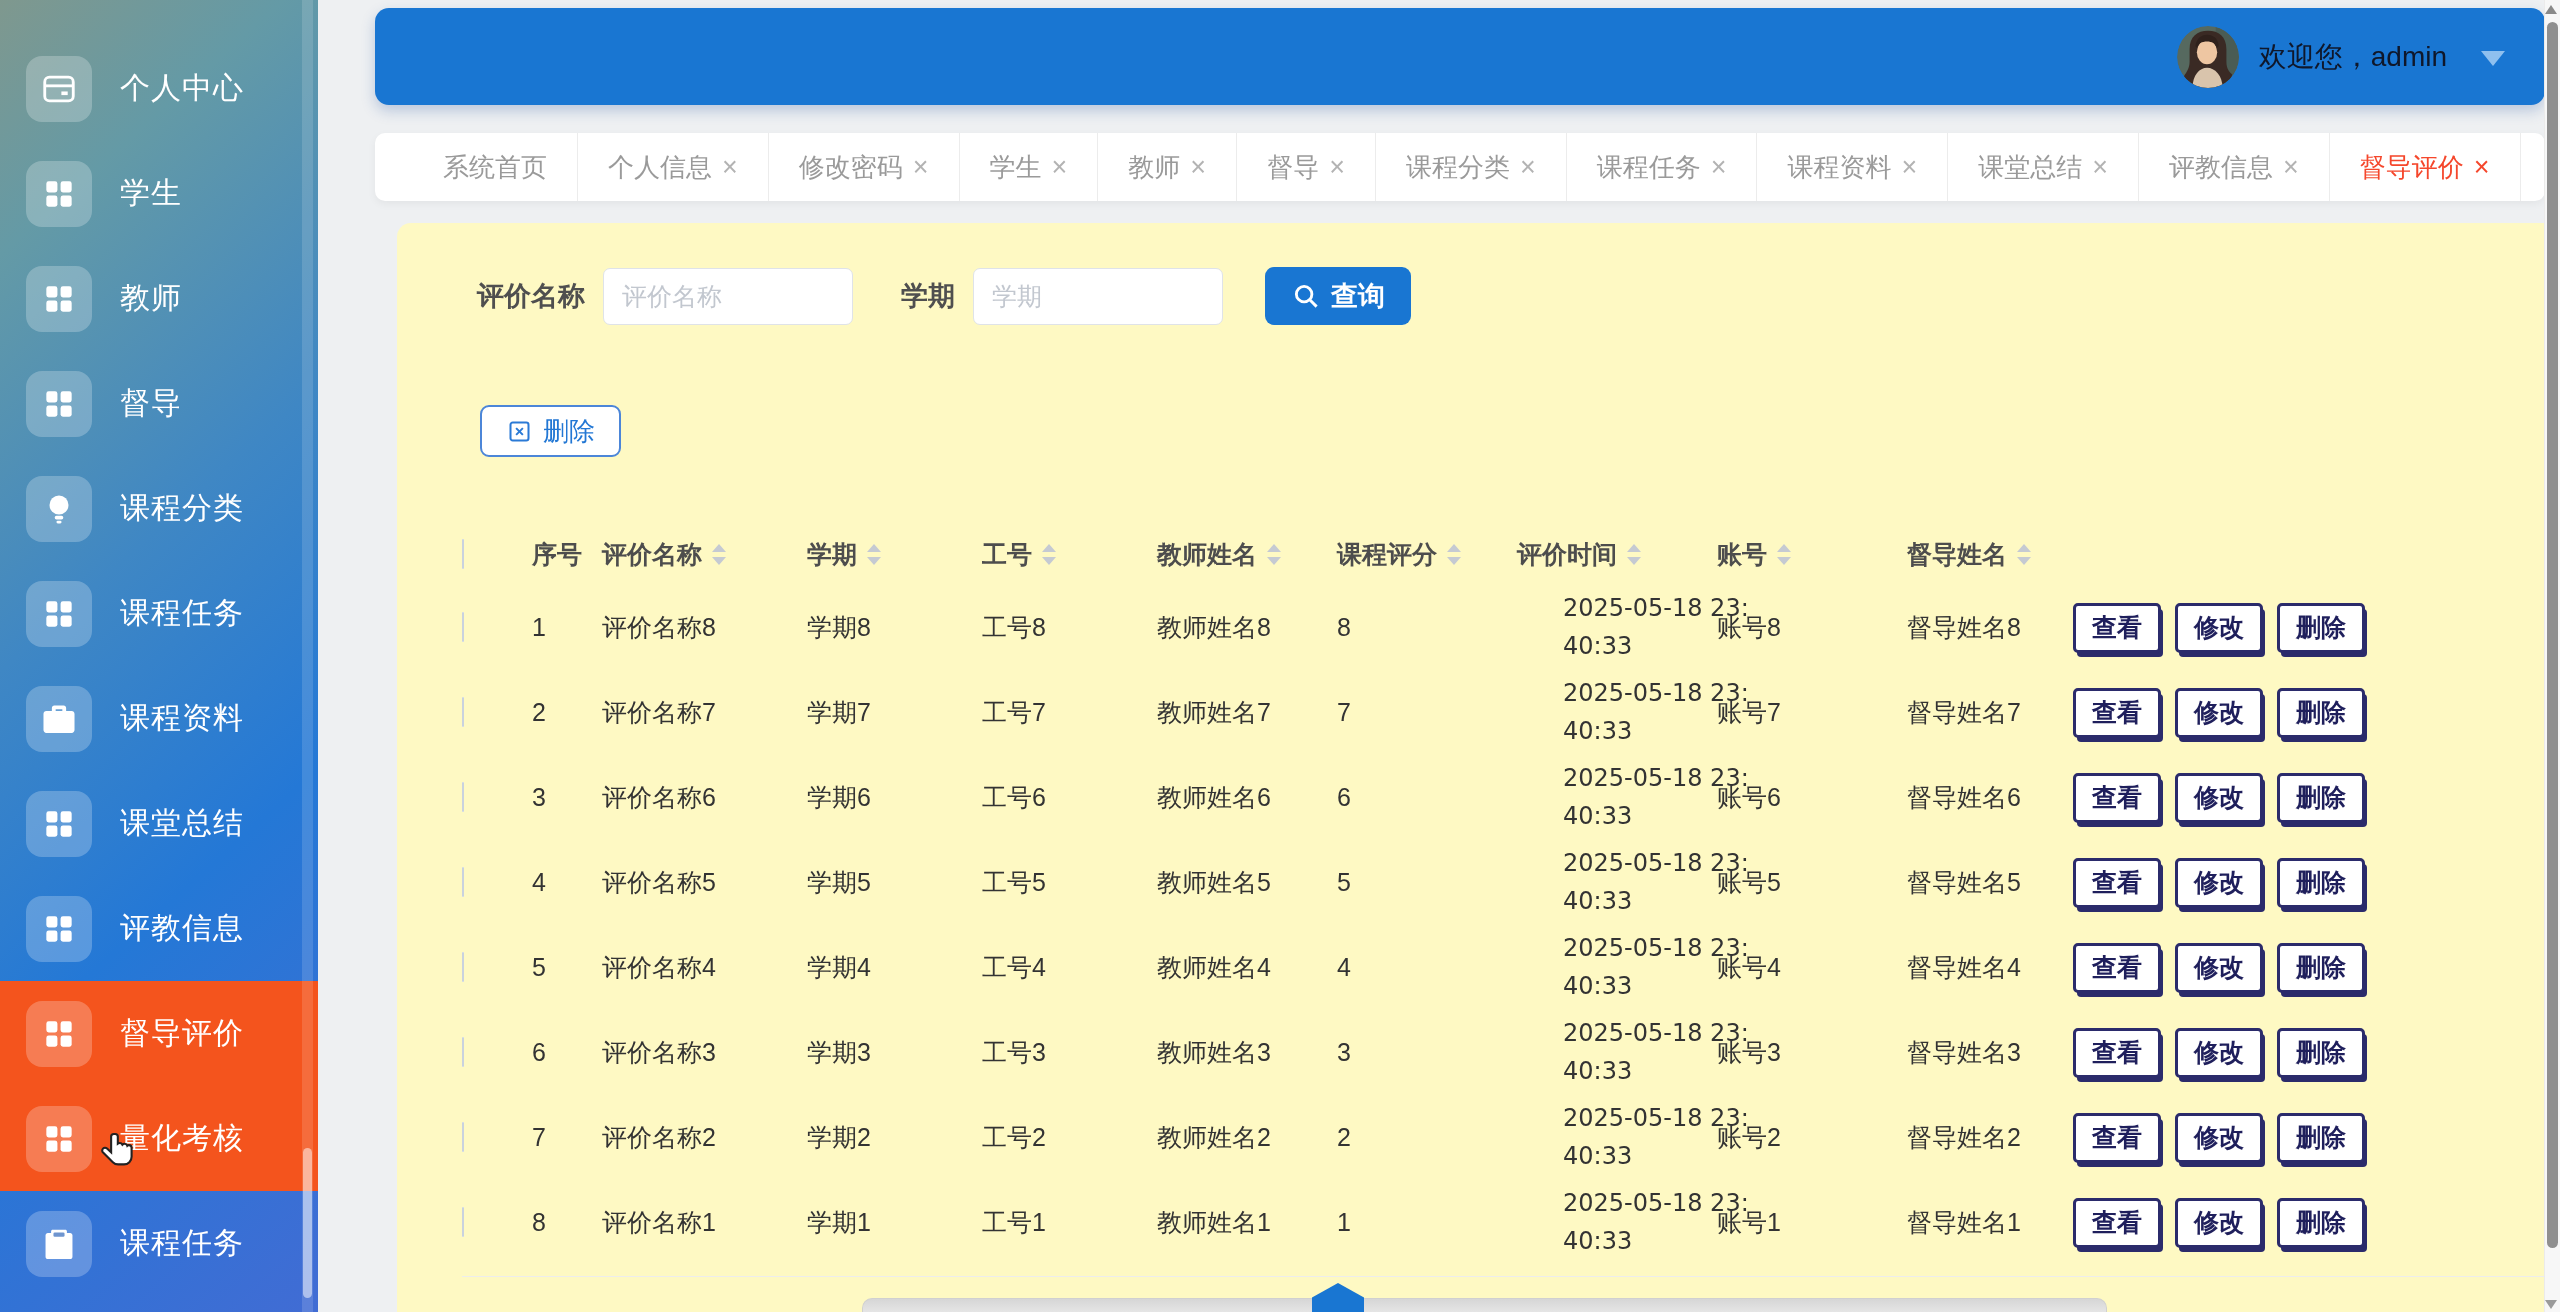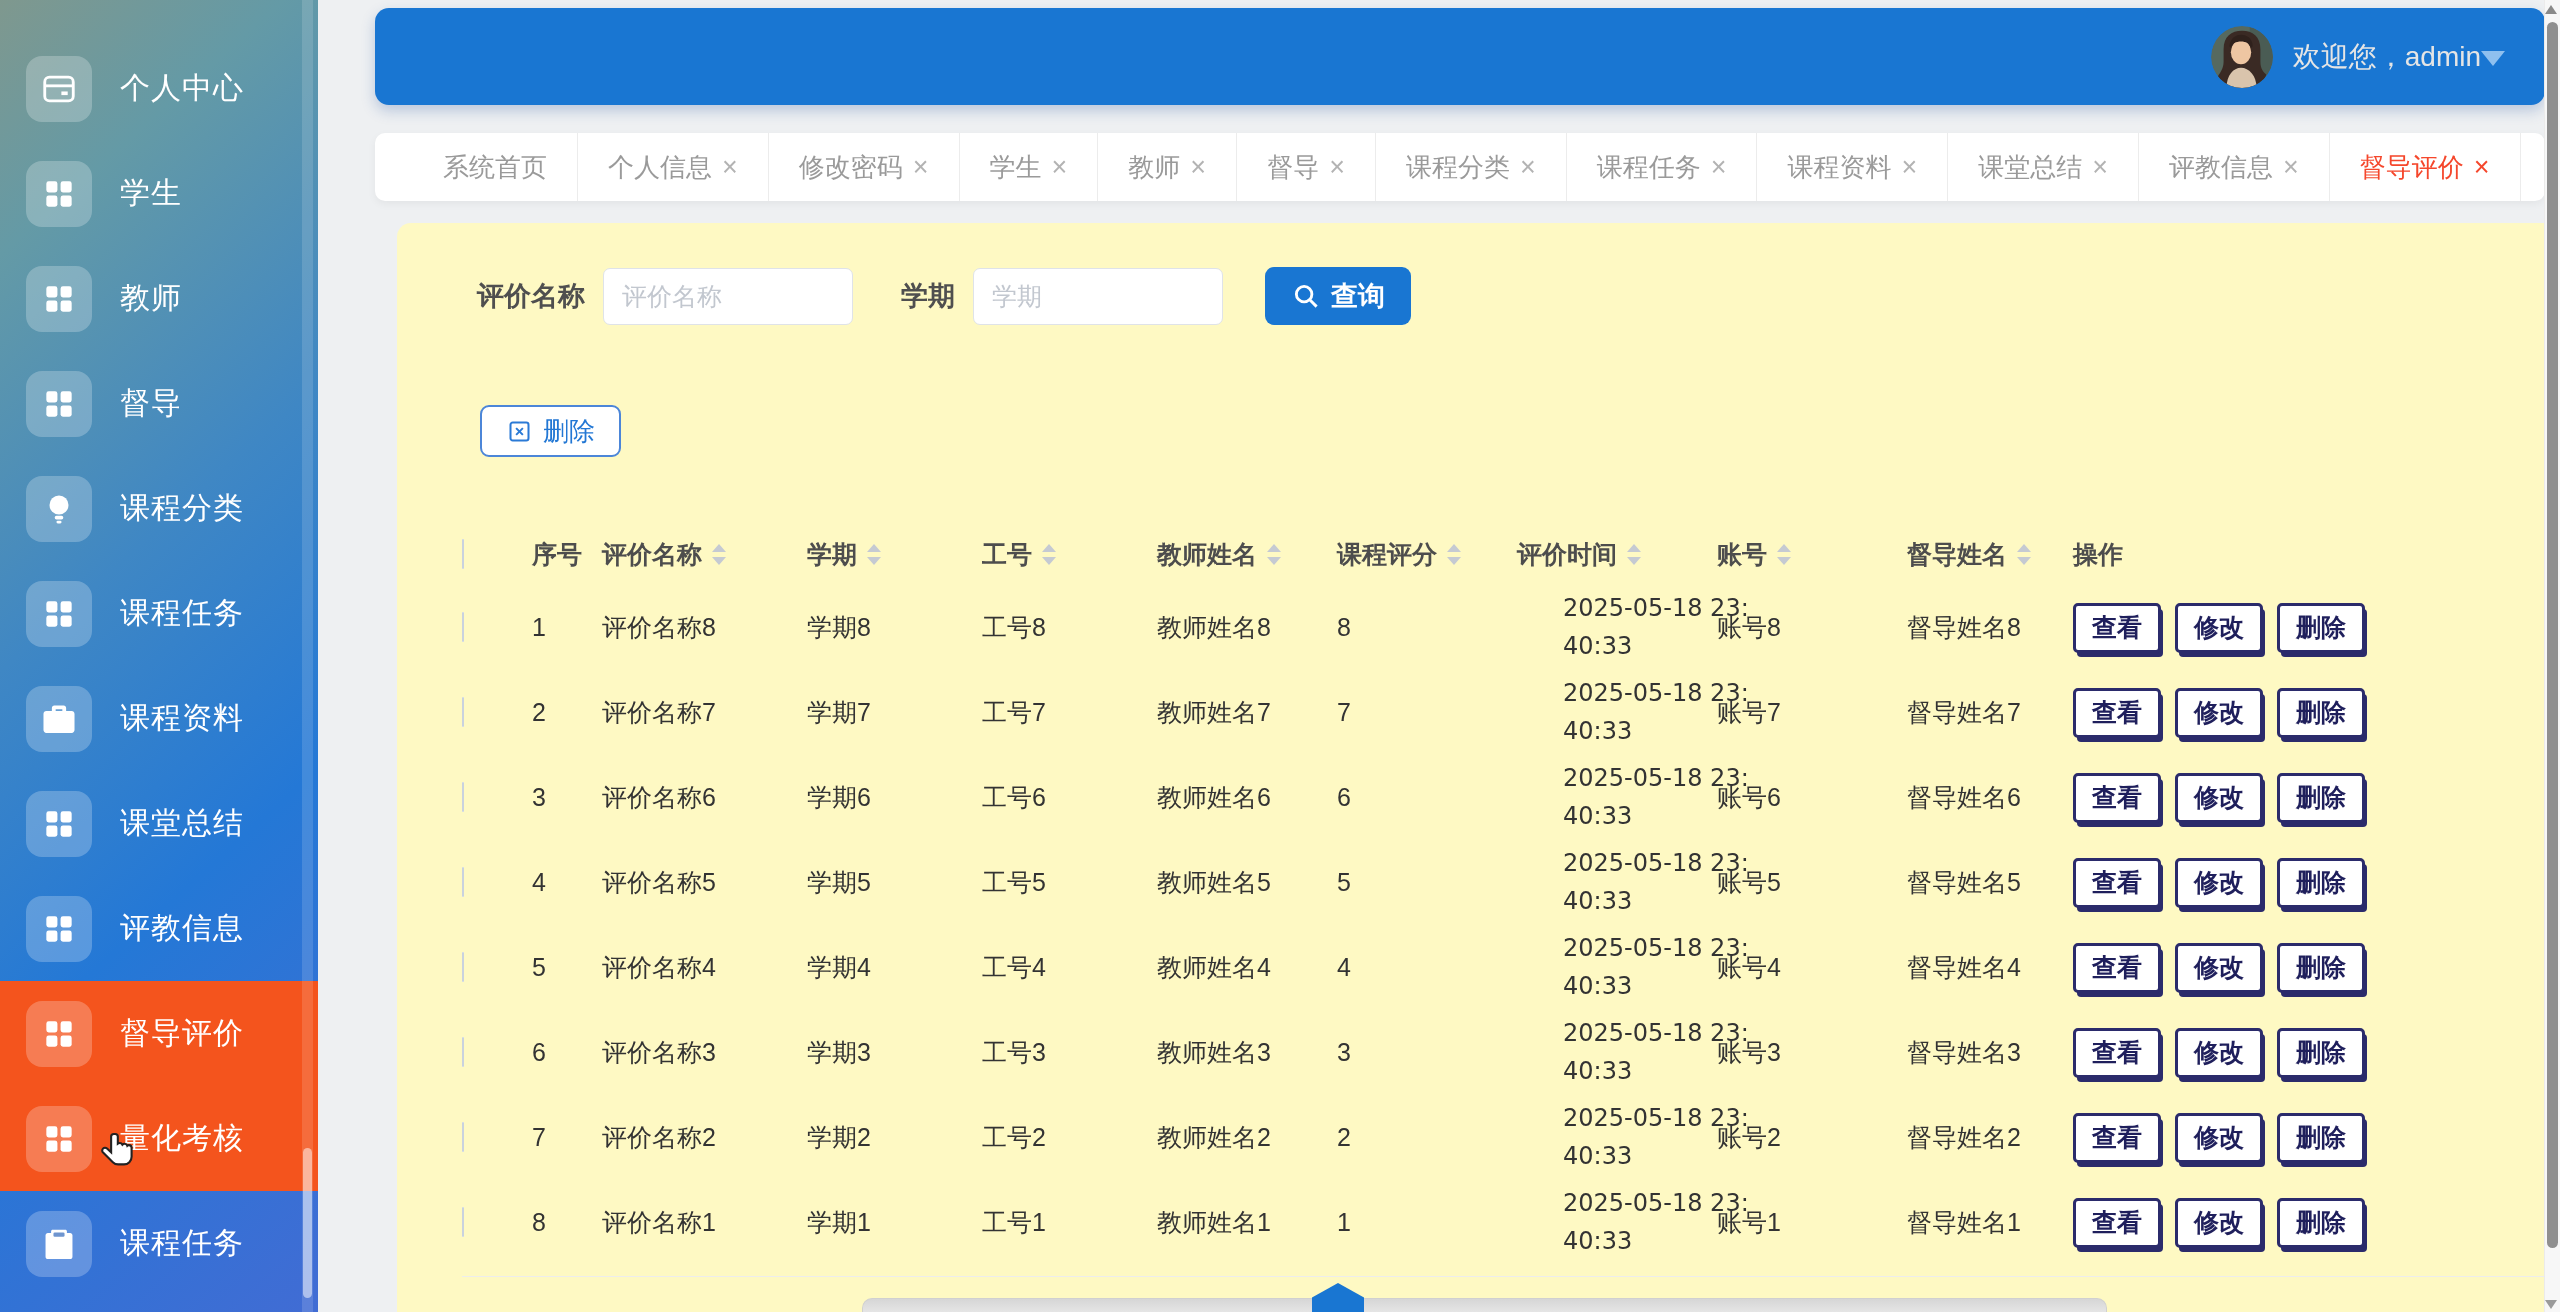--- a/index.html
+++ b/index.html
@@ -21,21 +21,21 @@
   .strack { position:absolute; left:302px; top:0; width:11px; height:1312px; background:rgba(255,255,255,.14); }
   .sthumb { position:absolute; left:303px; top:1148px; width:9px; height:150px; border-radius:5px; background:rgba(255,255,255,.5); }
   .mouse-cursor { position:absolute; left:98px; top:1128px; width:42px; height:46px; z-index:50; }
 
   
   .header-card { position:absolute; left:375px; top:8px; width:2170px; height:97px;
     background:#1976d2; border-radius:14px; box-shadow:0 6px 14px rgba(30,80,160,.25);
     display:flex; align-items:center; justify-content:flex-end; padding-right:40px; }
   .user-box { display:flex; align-items:center; cursor:pointer; }
   .avatar { width:62px; height:62px; border-radius:50%; overflow:hidden; flex:0 0 62px; }
-  .welcome { color:#e5e5e5; font-size:28px; margin:0 0 0 20px; }
+  .welcome { color:#0f172a; font-size:28px; margin:0 34px 0 20px; }
   .caret { width:0; height:0; border-left:12px solid transparent; border-right:12px solid transparent;
     border-top:15px solid #8fc0ef; margin-top:4px; }
 
   
   .tabbar { position:absolute; left:375px; top:133px; width:2170px; height:68px; background:#ffffff;
     border-radius:10px; box-shadow:0 3px 8px rgba(0,0,0,.05); display:flex; align-items:stretch; overflow:hidden; }
   .tab { display:flex; align-items:center; padding:0 30px; font-size:26px; color:#9a9a9a;
     border-right:1px solid #ececec; white-space:nowrap; cursor:pointer; }
   .tab:first-child { padding-left:68px; }
   .tab .x { margin-left:10px; color:#b3b3b3; font-size:27px; }
@@ -408,25 +408,20 @@
           </div>
           <div>
             <span class="th-inner">
               <span>督导姓名</span>
               <span class="sort">
                 <i class="up"></i>
                 <i class="dn"></i>
               </span>
             </span>
           </div>
-          <div>
-            <span class="th-inner">
-              <span>操作</span>
-            </span>
-          </div>
         </div>
         <div class="tr row">
           <div><span class="cb"></span></div>
           <div><span>1</span></div>
           <div><span>评价名称8</span></div>
           <div><span>学期8</span></div>
           <div><span>工号8</span></div>
           <div><span>教师姓名8</span></div>
           <div><span>8</span></div>
           <div><span class="cell-time" style="display: inline-block;">2025-05-18 23:40:33</span></div>

